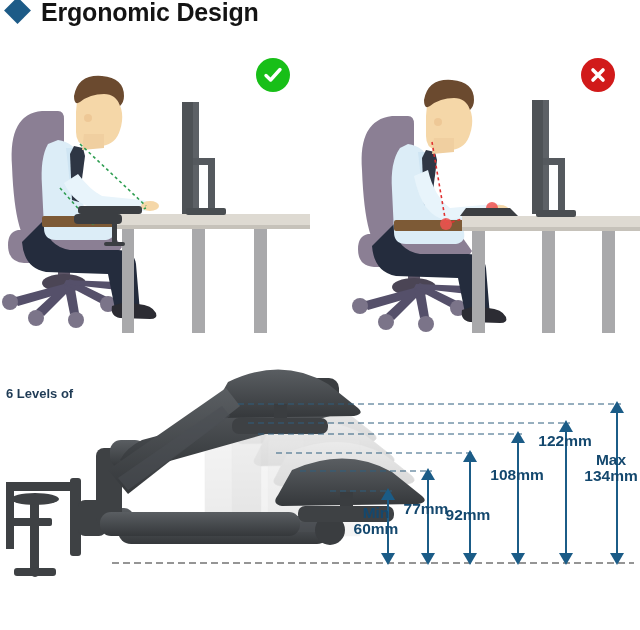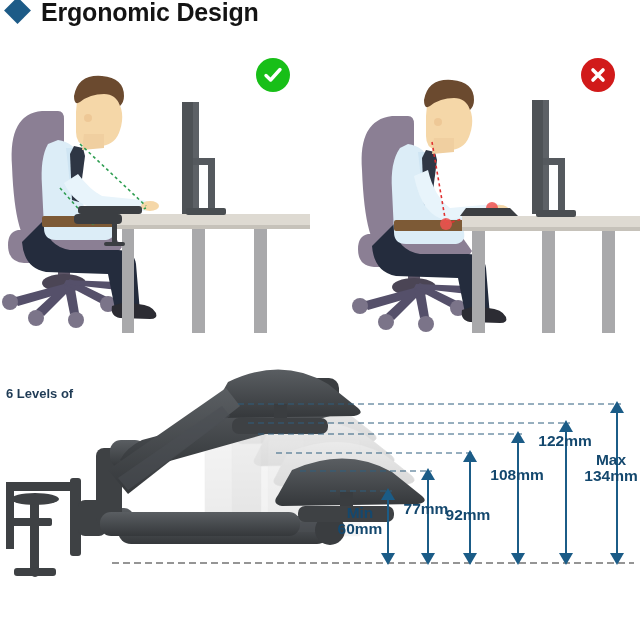--- a/index.html
+++ b/index.html
@@ -383,21 +383,21 @@
       </g>
 
       <g>
         <line x1="617" y1="410" x2="617" y2="556" stroke-width="2"></line>
         <path d="M617 401 l-7 12 l14 0 z" stroke="none"></path>
         <path d="M617 565 l-7 -12 l14 0 z" stroke="none"></path>
       </g>
     </g>
   </svg>
 
-  <div class="dim-label" style="left:336px; top:505px; width:48px;">
+  <div class="dim-label" style="left:352px; top:505px; width:48px;">
     <span class="cap">Min</span>
     <span>60mm</span>
   </div>
 
   <div class="dim-label" style="left:396px; top:501px; width:60px;">
     <span>77mm</span>
   </div>
 
   <div class="dim-label" style="left:438px; top:507px; width:60px;">
     <span>92mm</span>

